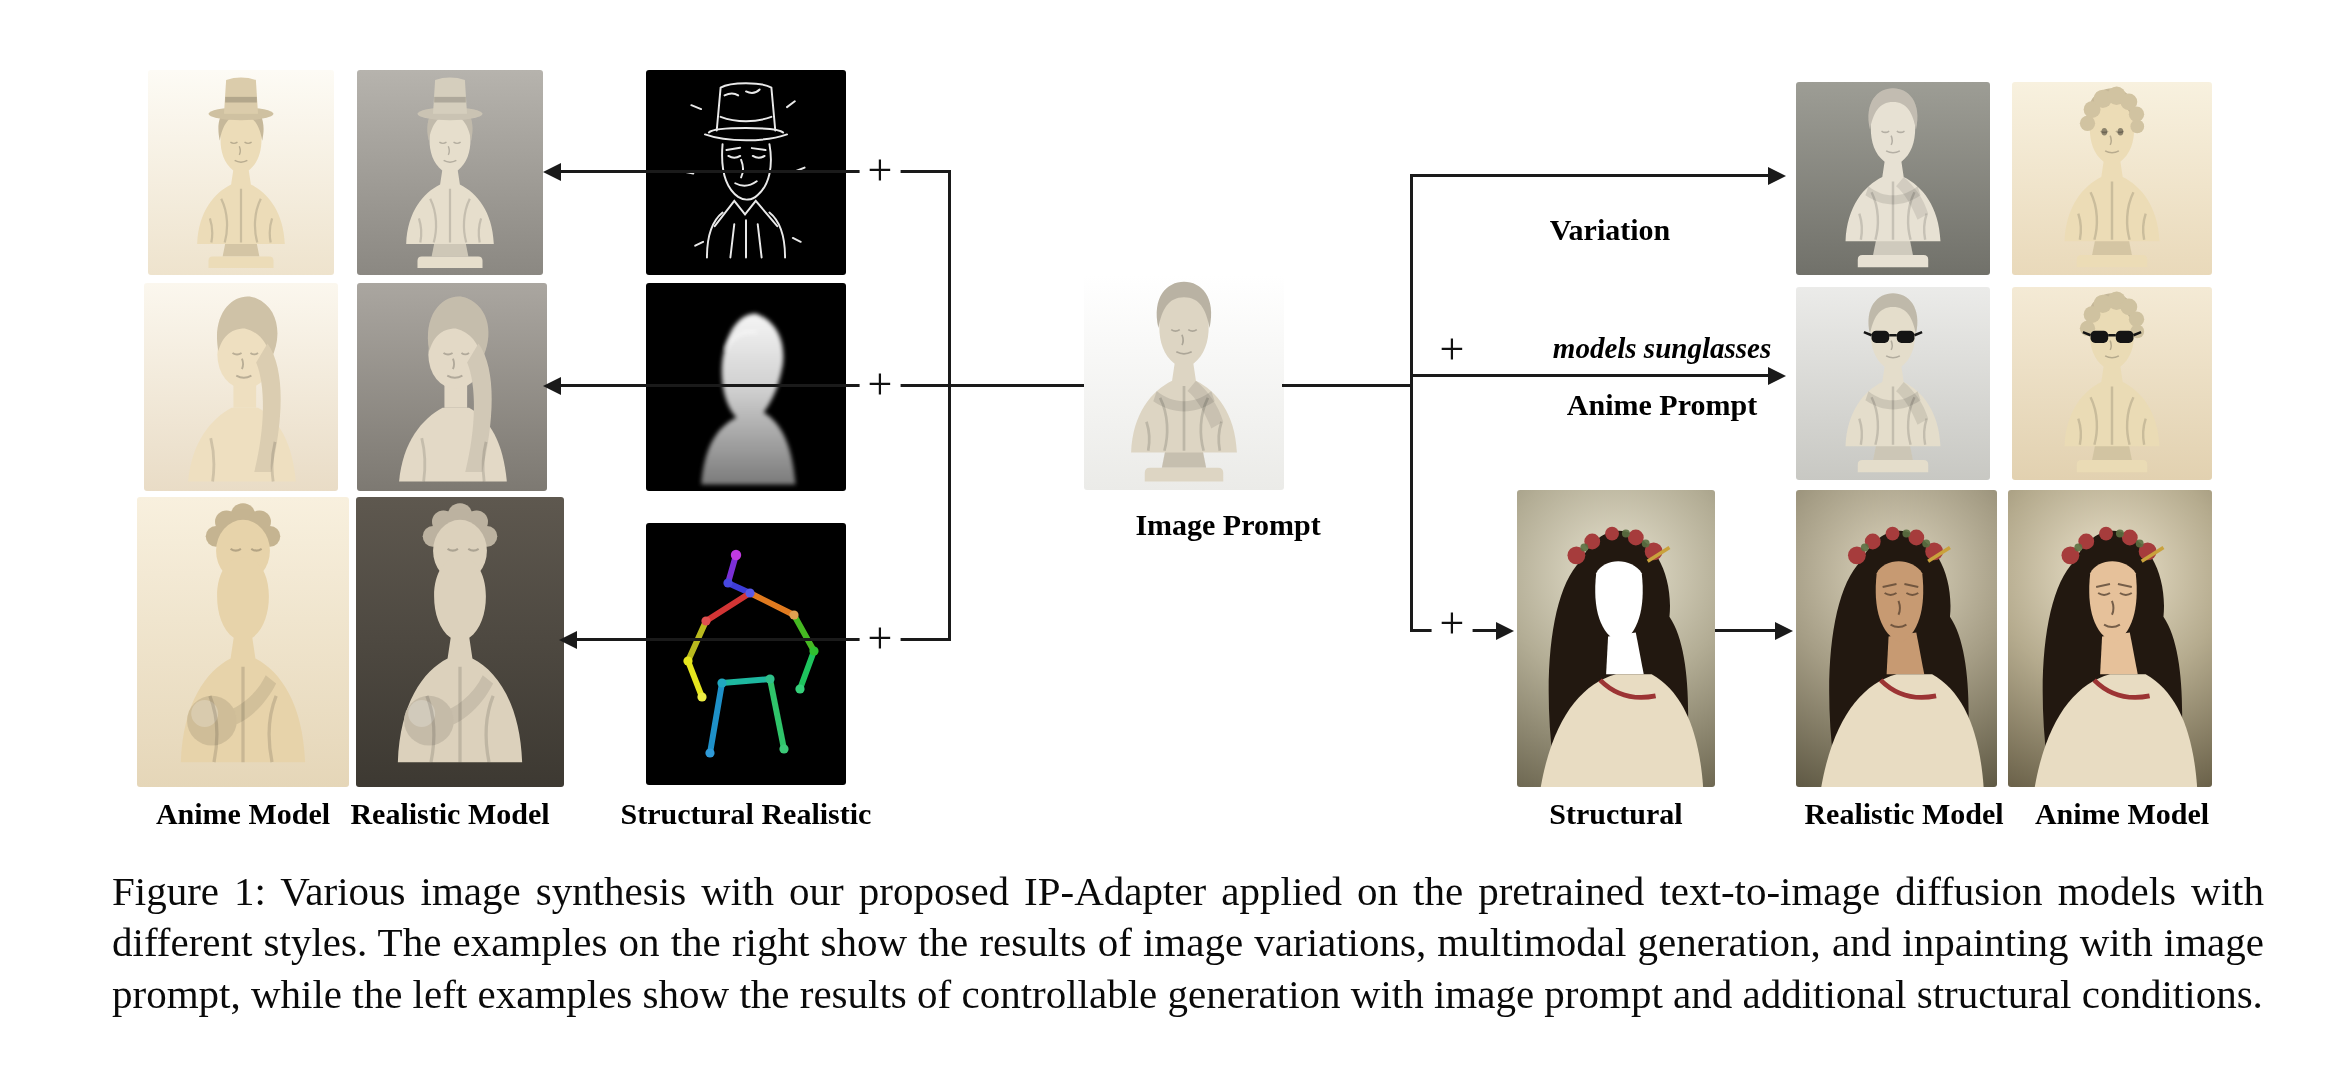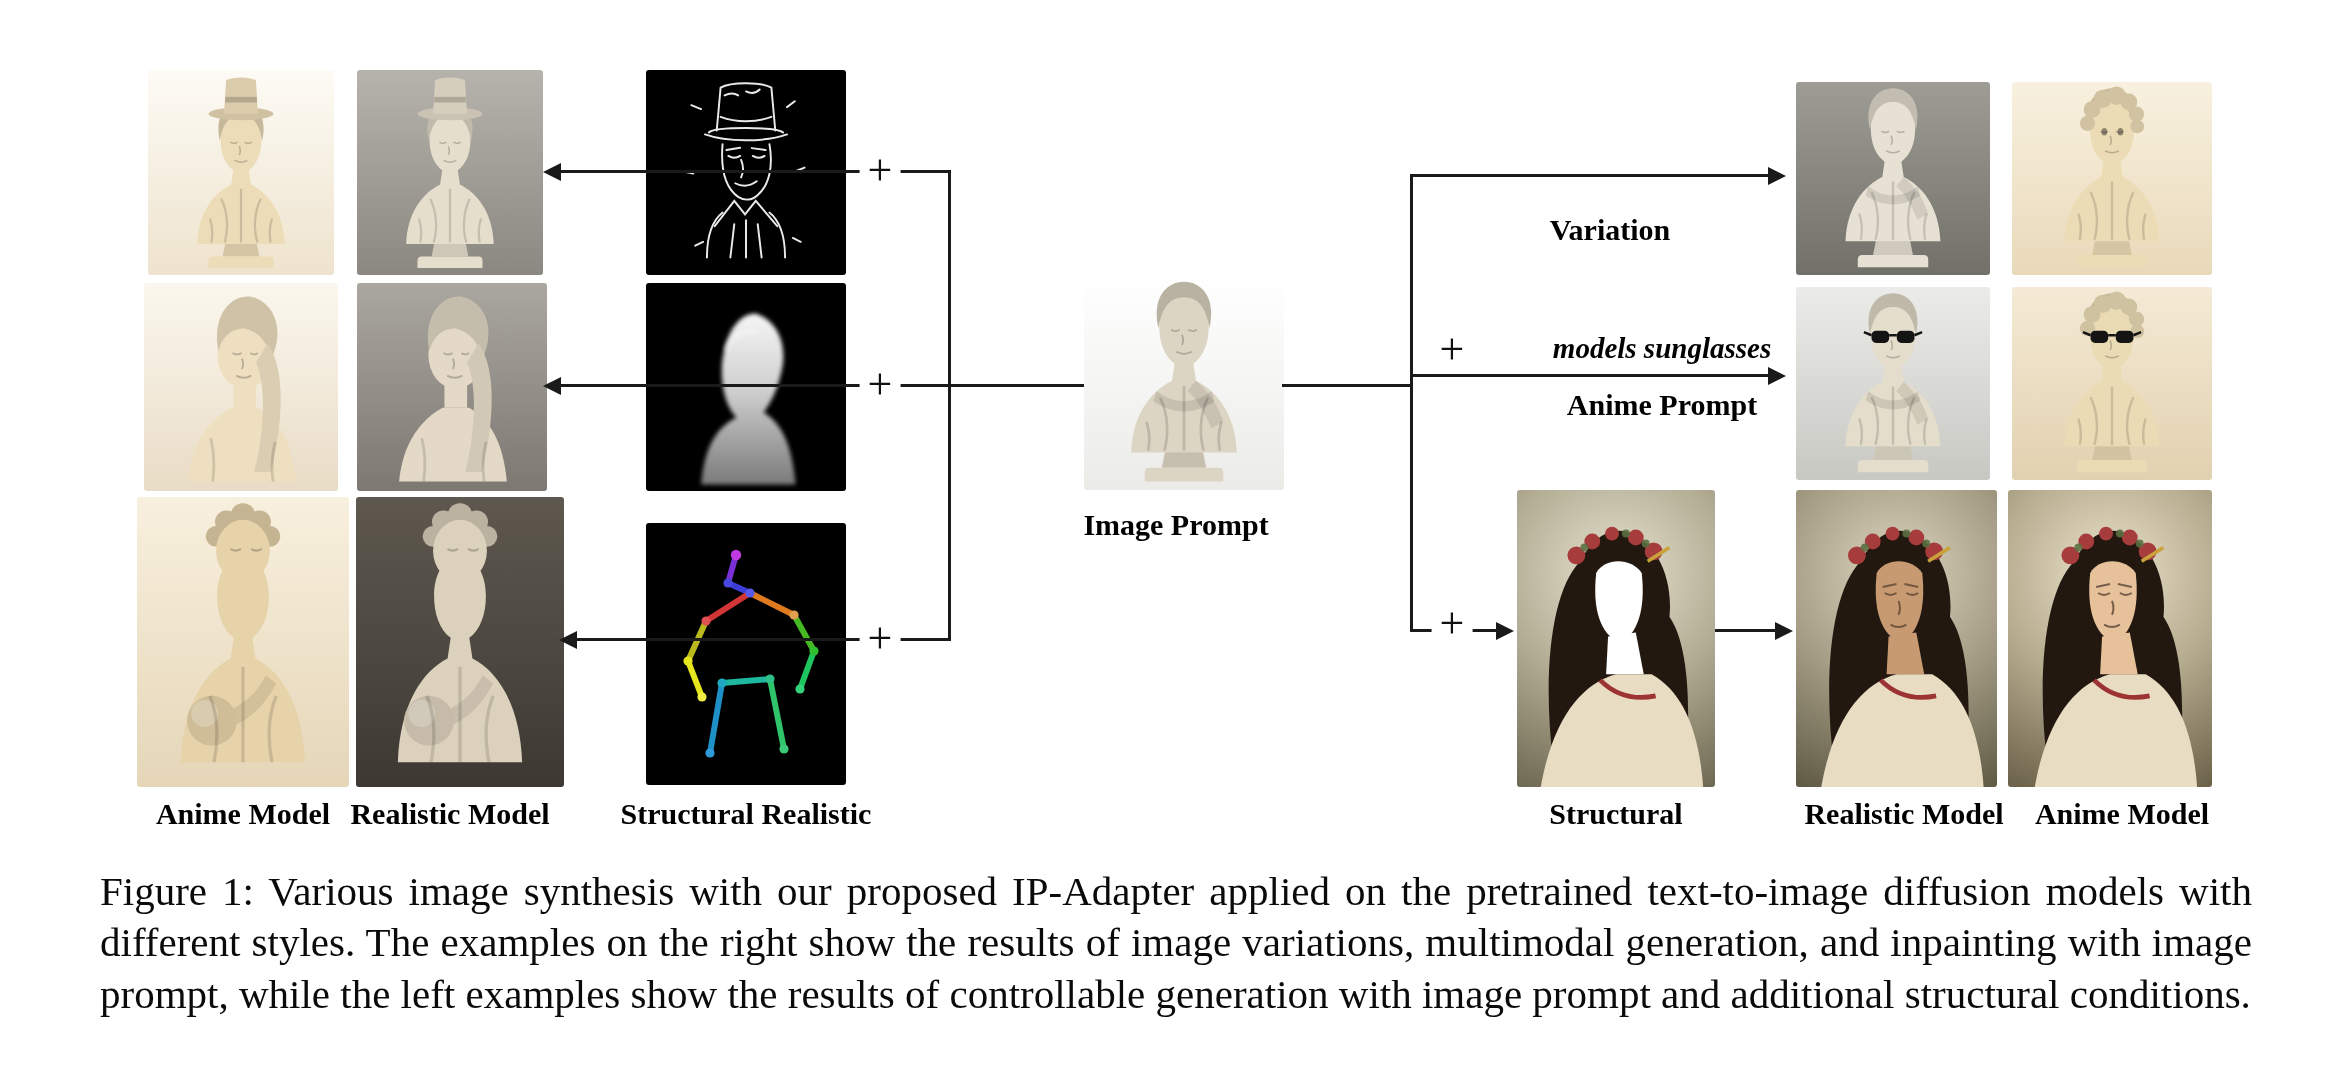--- a/index.html
+++ b/index.html
@@ -11,21 +11,21 @@
        font-family:"Liberation Serif",serif;font-weight:700;font-size:30px;color:#000;}
   .lbl.italic{font-style:italic;font-size:29px;}
   .plus{position:absolute;transform:translate(-50%,-50%);font-family:"Liberation Serif",serif;
         font-size:44px;font-weight:400;color:#111;background:#fff;padding:0 8px;line-height:1;}
   .hline{position:absolute;height:3px;background:#1a1a1a;}
   .vline{position:absolute;width:3px;background:#1a1a1a;}
   .arrow-left{position:absolute;width:0;height:0;border-top:9px solid transparent;
               border-bottom:9px solid transparent;border-right:18px solid #1a1a1a;}
   .arrow-right{position:absolute;width:0;height:0;border-top:9px solid transparent;
                border-bottom:9px solid transparent;border-left:18px solid #1a1a1a;}
-  .caption{position:absolute;left:100px;top:866px;width:2152px;
+  .caption{position:absolute;left:112px;top:866px;width:2152px;
            font-family:"Liberation Serif",serif;font-size:41px;line-height:1.25;
            color:#0a0a0a;text-align:justify;}
 </style>
 </head>
 <body>
 
 <div class="page">
 
   <svg width="0" height="0" style="position:absolute" aria-hidden="true">
     <defs>
@@ -273,21 +273,21 @@
 
   <span class="plus" style="left:880px;top:171px;">+</span>
   <span class="plus" style="left:880px;top:385px;">+</span>
   <span class="plus" style="left:880px;top:639px;">+</span>
 
   <div class="tile" style="left:1084px;top:275px;width:200px;height:215px;background:linear-gradient(180deg,#ffffff,#ebebe8);">
     <svg viewBox="0 -2 100 126" style="color:#ddd5c3;">
         <use href="#sym-bust-armor"></use>
       </svg>
   </div>
-  <div class="lbl" style="left:1176px;top:508px;">Image Prompt</div>
+  <div class="lbl" style="left:1228px;top:508px;">Image Prompt</div>
 
   <div class="hline" style="left:1282px;top:384px;width:130px;"></div>
   <div class="vline" style="left:1410px;top:174px;height:458px;"></div>
 
   <div class="hline" style="left:1410px;top:174px;width:358px;"></div>
   <div class="arrow-right" style="left:1768px;top:167px;"></div>
 
   <div class="hline" style="left:1410px;top:374px;width:358px;"></div>
   <div class="arrow-right" style="left:1768px;top:367px;"></div>
 

